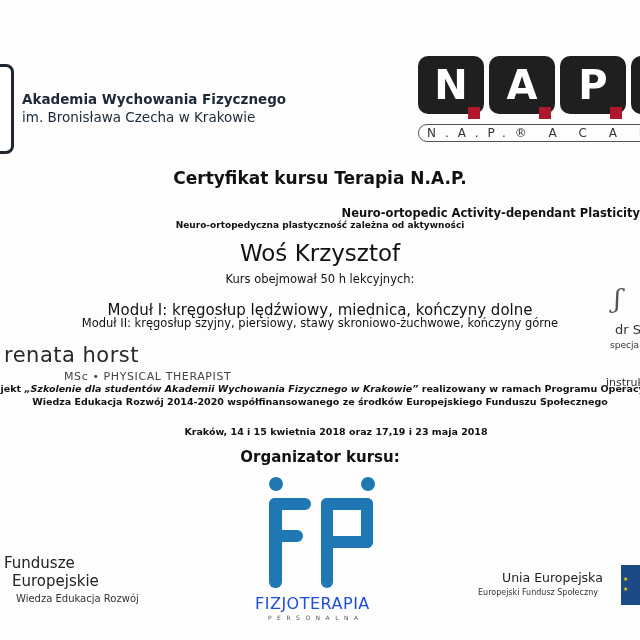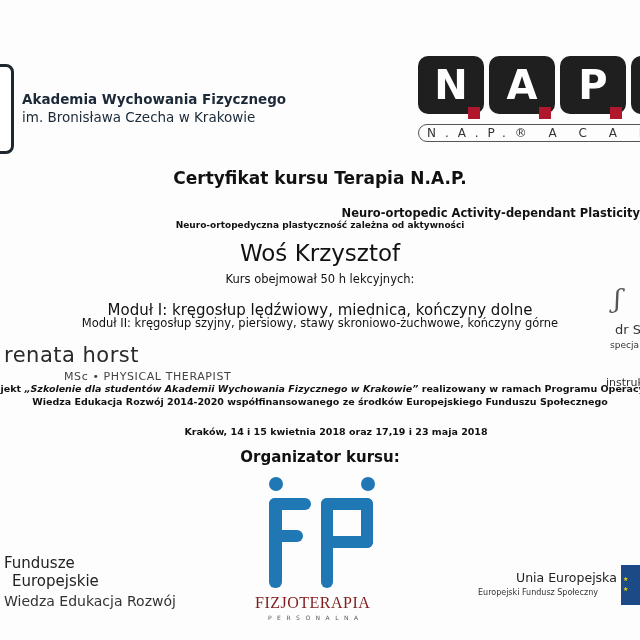--- a/index.html
+++ b/index.html
@@ -25,26 +25,26 @@
   .sig{left:614px;top:284px;font-size:26px;color:#555;font-family:"DejaVu Serif",serif;font-style:italic;}
   .dr{left:615px;top:322px;font-size:13px;color:#333;white-space:nowrap;}
   .spec{left:610px;top:340px;font-size:9px;color:#333;white-space:nowrap;}
   .instr{left:606px;top:376px;font-size:11px;color:#333;white-space:nowrap;}
   .proj1{left:-6px;top:383px;font-size:9.5px;font-weight:bold;white-space:nowrap;}
   .proj1 i{font-weight:bold;margin-top:40px;}
   .proj2{top:396px;font-size:9.5px;font-weight:bold;}
   .date{top:426px;font-size:9.5px;font-weight:bold;margin-left:16px;}
   .org{top:448px;font-size:15px;font-weight:bold;}
   .fp{left:266px;top:474px;}
-  .fp-t{left:255px;top:594px;font-size:16px;color:#7f1d1d;letter-spacing:.5px;font-family:Liberation Serif, serif;}
+  .fp-t{left:255px;top:594px;font-size:16px;color:#1d4ed8;letter-spacing:.5px;}
   .fp-s{left:268px;top:614px;font-size:6px;color:#555;letter-spacing:5.5px;}
   .fe1{left:4px;top:554px;font-size:15px;color:#222;}
   .fe2{left:12px;top:572px;font-size:15px;color:#222;}
-  .fe3{left:4px;top:593px;font-size:14px;color:#333;}
-  .ue1{left:516px;top:570px;font-size:12.5px;color:#222;white-space:nowrap;}
+  .fe3{left:16px;top:593px;font-size:10px;color:#333;}
+  .ue1{left:502px;top:570px;font-size:12.5px;color:#222;white-space:nowrap;}
   .ue2{left:478px;top:588px;font-size:8px;color:#333;white-space:nowrap;}
   .eu-flag{left:621px;top:565px;width:30px;height:40px;background:#1b4a86;}
   .eu-flag .star{position:absolute;color:#f5d300;font-size:6px;}
 </style>
 </head>
 <body>
 
 <div class="abs awf-frame"></div>
 <div class="abs awf-name">Akademia Wychowania Fizycznego</div>
 <div class="abs awf-sub">im. Bronisława Czecha w Krakowie</div>

